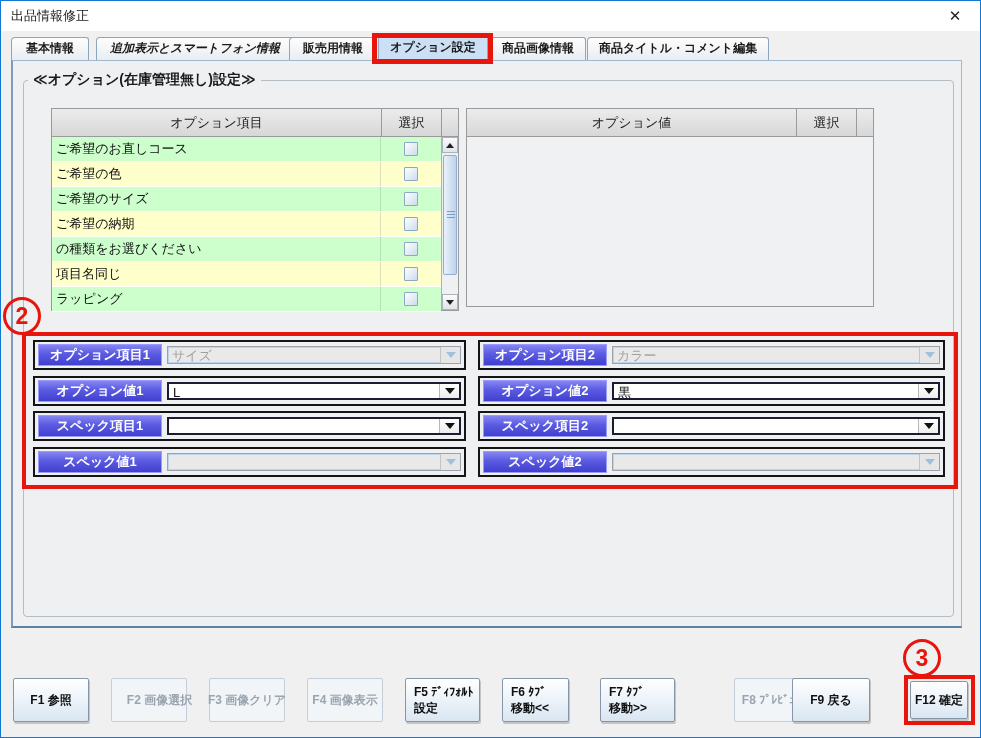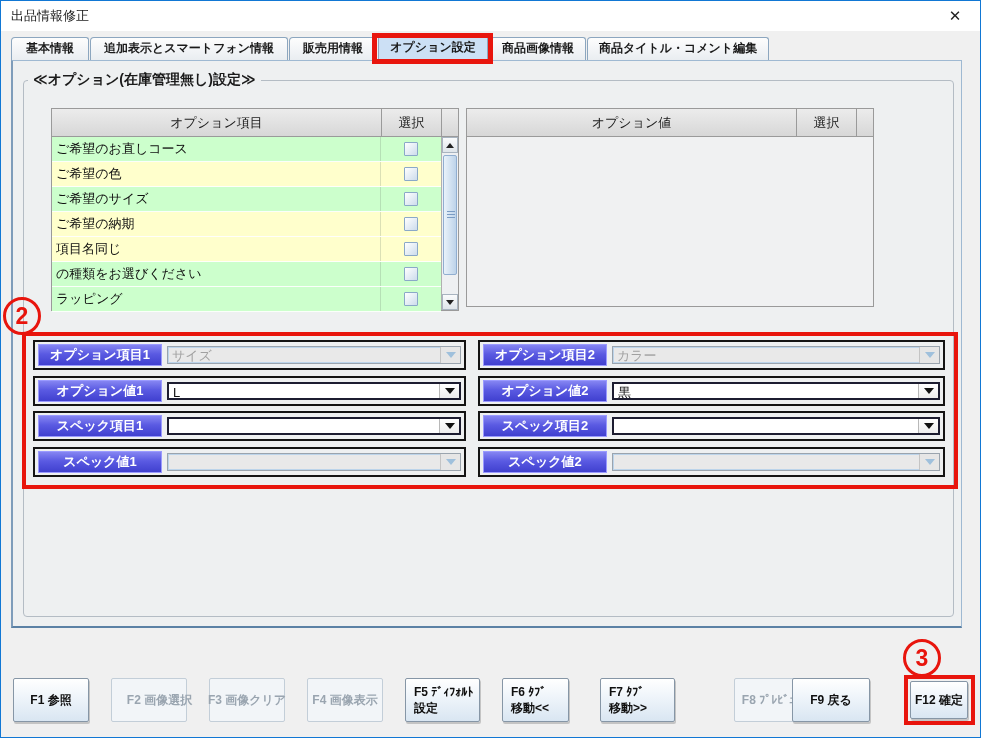--- a/index.html
+++ b/index.html
@@ -76,21 +76,21 @@
 
 <div class="window">
 
   <div class="titlebar">
     <div class="title-text">出品情報修正</div>
     <div class="close-btn">✕</div>
   </div>
 
   <div class="tabbar">
     <div class="tab" style="left:10px;width:78px;">基本情報</div>
-    <div class="tab" style="left:89px;width:198px;">追加表示とスマートフォン情報</div>
+    <div class="tab" style="left:95px;width:198px;font-style:italic;">追加表示とスマートフォン情報</div>
     <div class="tab" style="left:288px;width:88px;">販売用情報</div>
     <div class="tab selected" style="left:377px;width:110px;">オプション設定</div>
     <div class="tab" style="left:489px;width:96px;">商品画像情報</div>
     <div class="tab" style="left:586px;width:182px;">商品タイトル・コメント編集</div>
   </div>
 
   <div class="main-panel">
     <div class="groupbox" style="left:10px;top:19px;">
       <div class="group-legend">≪オプション(在庫管理無し)設定≫</div>
 
@@ -118,28 +118,28 @@
             <div class="cell-select">
                 <div class="checkbox"></div>
               </div>
           </div>
           <div class="t-row y">
             <div class="cell-name">ご希望の納期</div>
             <div class="cell-select">
                 <div class="checkbox"></div>
               </div>
           </div>
+          <div class="t-row g">
+            <div class="cell-name">の種類をお選びください</div>
+            <div class="cell-select">
+                <div class="checkbox"></div>
+              </div>
+          </div>
           <div class="t-row y">
             <div class="cell-name">項目名同じ</div>
-            <div class="cell-select">
-                <div class="checkbox"></div>
-              </div>
-          </div>
-          <div class="t-row g">
-            <div class="cell-name">の種類をお選びください</div>
             <div class="cell-select">
                 <div class="checkbox"></div>
               </div>
           </div>
           <div class="t-row g">
             <div class="cell-name">ラッピング</div>
             <div class="cell-select">
                 <div class="checkbox"></div>
               </div>
           </div>

